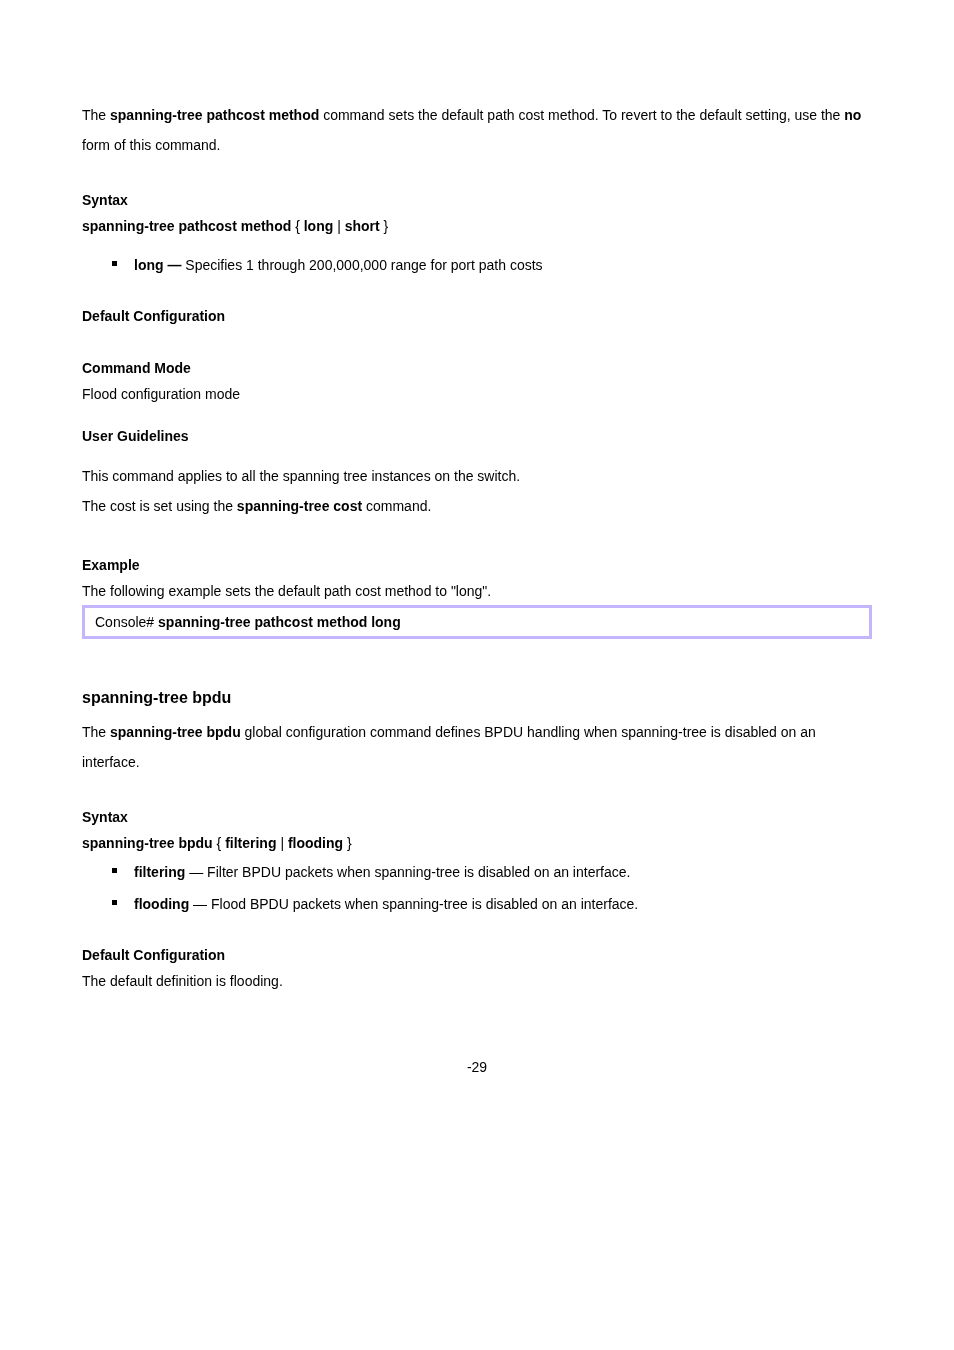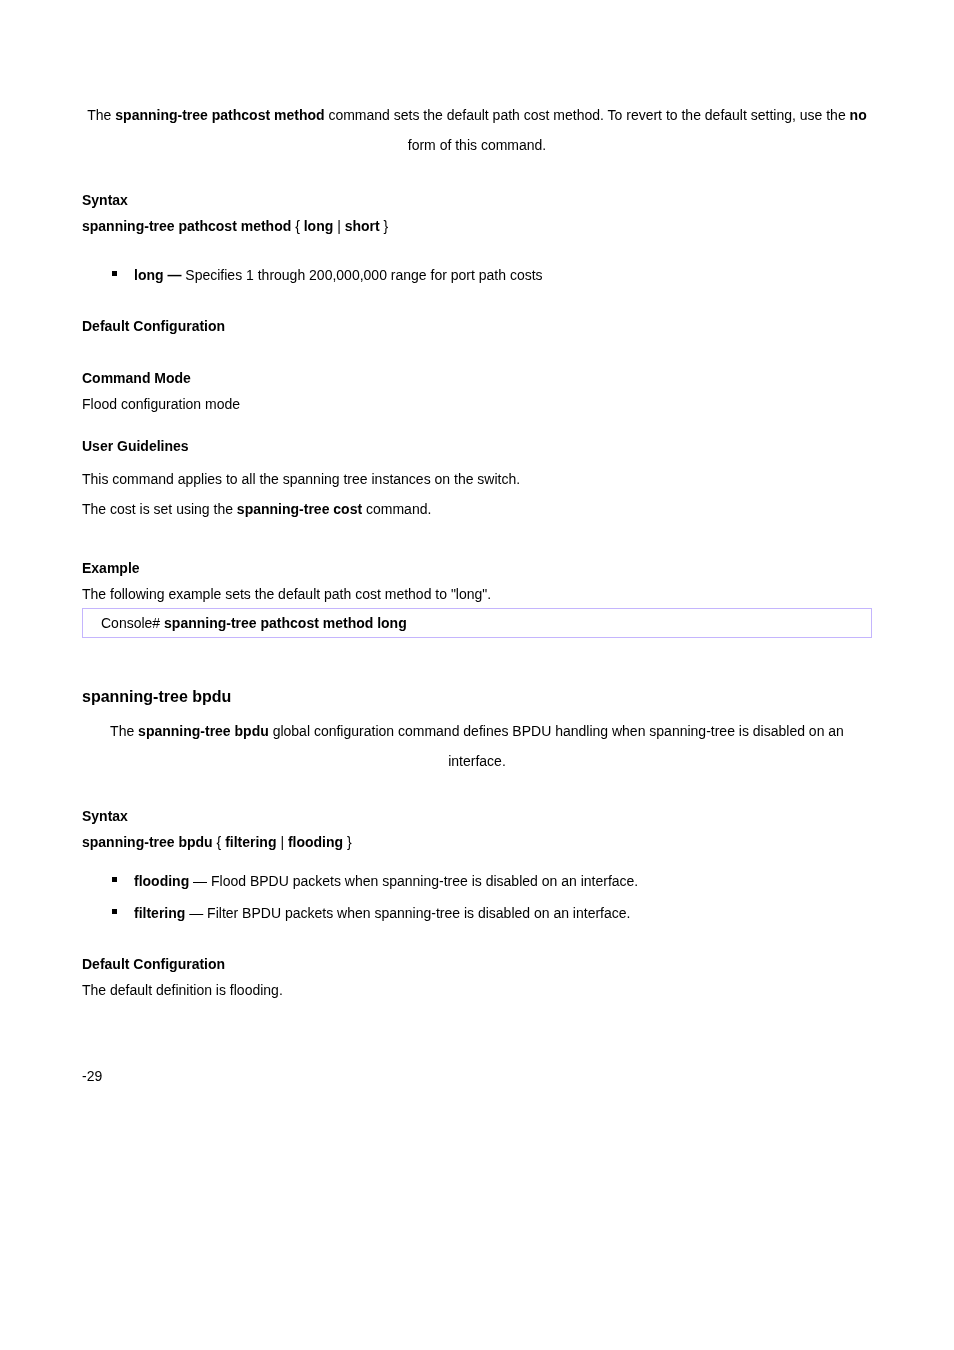--- a/index.html
+++ b/index.html
@@ -8,54 +8,55 @@
     font-family: Arial, Helvetica, sans-serif;
     color: #000;
     background: #fff;
     font-size: 14px;
   }
   .page {
     width: 790px;
     margin: 0 auto;
     padding: 100px 0 60px 0;
   }
-  .blk { margin: 0 0 22px 0; line-height: 2.15; text-align: center; }
-  .blk-tight { margin: 0 0 10px 0; line-height: 2.15; }
+  .blk { margin: 0 0 22px 0; line-height: 2.15; }
+  .blk-tight { margin: 7px 0 10px 0; line-height: 2.15; }
   p { margin: 0; }
   .bold { font-weight: bold; }
   .gap-sm { height: 10px; }
   .gap-md { height: 26px; }
   .gap-lg { height: 50px; }
   ul.bullets {
     list-style: none;
-    margin: 16px 0 0 0;
+    margin: 6px 0 0 0;
     padding: 0 0 0 30px;
   }
   ul.bullets li {
     position: relative;
     padding: 4px 0 4px 22px;
     line-height: 1.7;
   }
   ul.bullets li::before {
     content: "";
     position: absolute;
     left: 0;
     top: 0.78em;
     width: 5px;
     height: 5px;
     background: #000;
   }
   .codebox {
-    border: 1px solid #c4b5fd;
-    padding: 6px 18px;
+    border: 3px solid #c4b5fd;
+    padding: 6px 10px;
     margin: 6px 0 0 0;
     font-family: Arial, Helvetica, sans-serif;
     font-size: 14px;
   }
   .pagenum {
+    text-align: center;
     margin-top: 70px;
     font-size: 14px;
   }
 </style>
 </head>
 <body>
 
 <div class="page">
 
   <div class="blk">
@@ -110,22 +111,22 @@
   </div>
 
   <div class="gap-sm"></div>
   <p class="bold">Syntax</p>
   <div class="gap-sm"></div>
   <p>
     <span class="bold">spanning-tree bpdu </span><span>{</span><span class="bold"> filtering </span><span>|</span><span class="bold"> flooding </span><span>}</span>
   </p>
 
   <ul class="bullets">
+    <li><span class="bold">filtering </span><span>— Filter BPDU packets when spanning-tree is disabled on an interface.</span></li>
     <li><span class="bold">flooding </span><span>— Flood BPDU packets when spanning-tree is disabled on an interface.</span></li>
-    <li><span class="bold">filtering </span><span>— Filter BPDU packets when spanning-tree is disabled on an interface.</span></li>
   </ul>
 
   <div class="gap-md"></div>
   <p class="bold">Default Configuration</p>
   <div class="gap-sm"></div>
   <p>The default definition is flooding.</p>
 
   <div class="pagenum">-29</div>
 </div>
 

